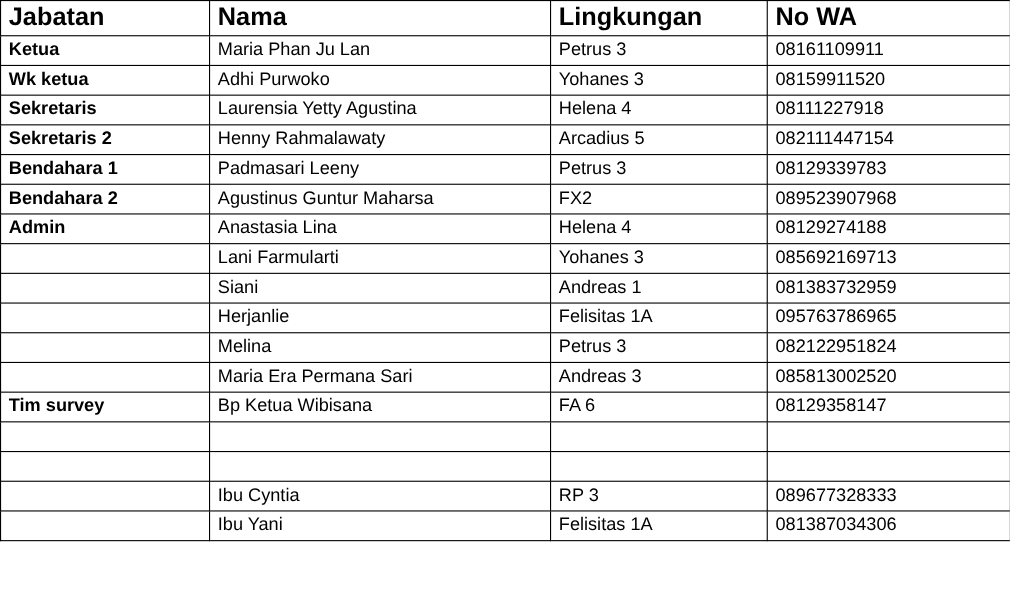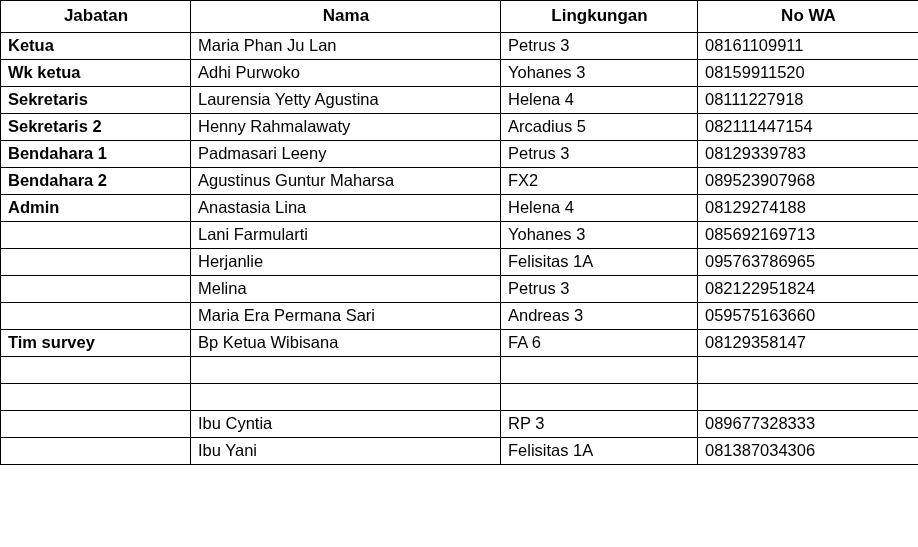--- a/index.html
+++ b/index.html
@@ -35,25 +35,24 @@
     padding: 2px 6px 3px 7px;
     text-align: left;
     vertical-align: top;
     height: 21px;
     line-height: 20px;
     white-space: nowrap;
     overflow: hidden;
   }
   table.data-table thead th {
     font-weight: bold;
-    font-size: 17px;
+    font-size: 23px;
     height: 25px;
     line-height: 23px;
     padding-top: 3px;
-    text-align: center;
   }
   td.bold-cell {
     font-weight: bold;
   }
   td.empty-cell {
     height: 21px;
   }
 </style>
 </head>
 <body>
@@ -118,35 +117,41 @@
           <td>08129274188</td>
         </tr>
         <tr>
           <td class="bold-cell empty-cell"></td>
           <td>Lani Farmularti</td>
           <td>Yohanes 3</td>
           <td>085692169713</td>
         </tr>
         <tr>
           <td class="bold-cell empty-cell"></td>
+          <td>Siani</td>
+          <td>Andreas 1</td>
+          <td>081383732959</td>
+        </tr>
+        <tr>
+          <td class="bold-cell empty-cell"></td>
           <td>Herjanlie</td>
           <td>Felisitas 1A</td>
           <td>095763786965</td>
         </tr>
         <tr>
           <td class="bold-cell empty-cell"></td>
           <td>Melina</td>
           <td>Petrus 3</td>
           <td>082122951824</td>
         </tr>
         <tr>
           <td class="bold-cell empty-cell"></td>
           <td>Maria Era Permana Sari</td>
           <td>Andreas 3</td>
-          <td>059575163660</td>
+          <td>085813002520</td>
         </tr>
         <tr>
           <td class="bold-cell">Tim survey</td>
           <td>Bp Ketua Wibisana</td>
           <td>FA 6</td>
           <td>08129358147</td>
         </tr>
         <tr>
           <td class="bold-cell empty-cell"></td>
           <td class="empty-cell"></td>

